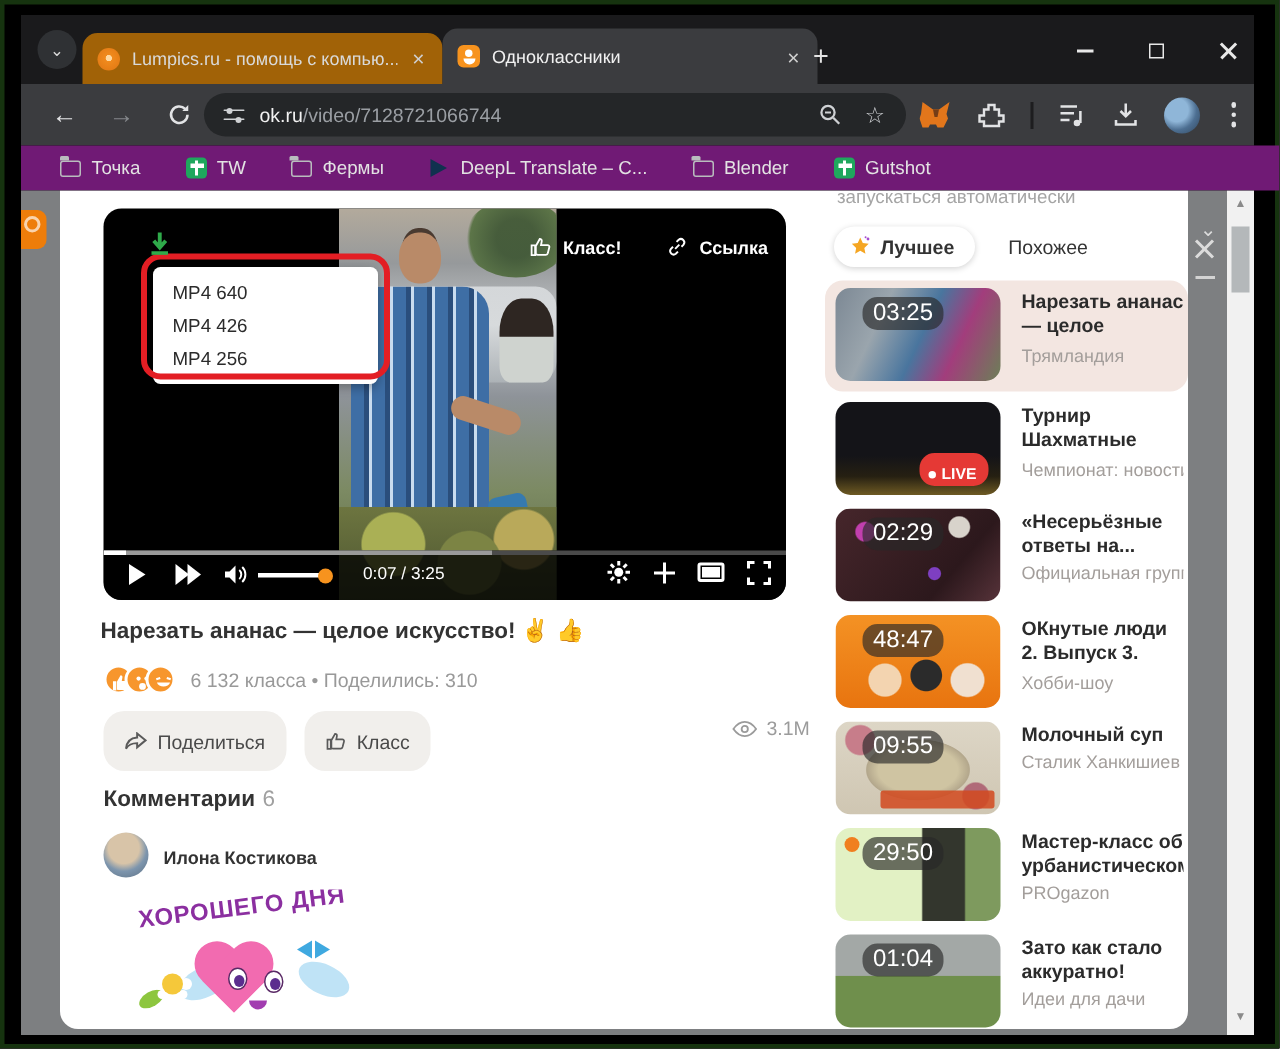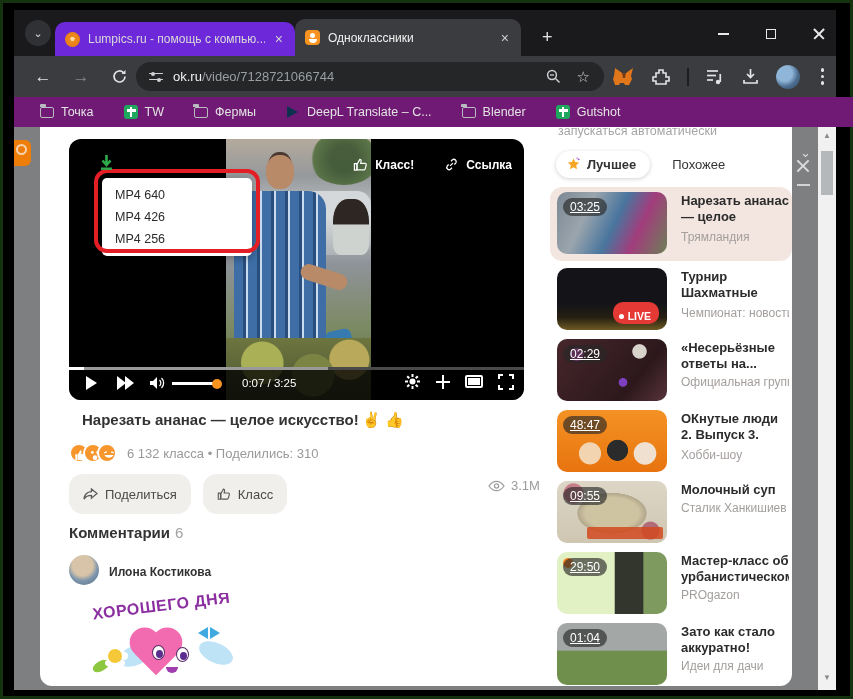--- a/index.html
+++ b/index.html
@@ -7,22 +7,22 @@
   body { font-family:"Liberation Sans", sans-serif; }
   #screen{ position:relative; width:853px; height:699px; background:#000;
            box-shadow: inset 0 0 0 3px #16330f; overflow:hidden; }
 
   
   #titlebar{ position:absolute; left:14px; top:10px; width:822px; height:46px; background:#1a1a1c; }
   .tab-chevron{ position:absolute; left:11px; top:10px; width:26px; height:26px; border-radius:50%;
      background:#2f3134; color:#d7d7d7; font-size:11px; display:flex; align-items:center; justify-content:center; }
   .tab{ position:absolute; top:9px; height:37px; border-radius:10px 10px 0 0; display:flex; align-items:center;
      padding:0 10px; color:#d9d9d9; font-size:12px; }
-  .tab.inactive{ left:41px; width:240px; background:#6d28d9; top:12px; height:34px;}
-  .tab.active{ left:281px; width:226px; background:#3b3c3f; color:#f1f1f1;}
+  .tab.inactive{ left:41px; width:240px; background:#a16207; top:12px; height:34px;}
+  .tab.active{ left:281px; width:250px; background:#3b3c3f; color:#f1f1f1;}
   .tab .tab-title{ flex:1; white-space:nowrap; overflow:hidden; margin:0 8px 0 8px; }
   .tab .tab-close{ color:#cfcfcf; font-size:14px; padding:0 2px; }
   .fav-lumpics{ width:15px; height:15px; border-radius:50%;
      background:radial-gradient(circle at 50% 45%, #ffd9a0 18%, #f08a1d 20%, #e07612 100%); flex:0 0 auto;}
   .fav-ok{ width:15px; height:15px; border-radius:4px; background:#f7931e; position:relative; flex:0 0 auto;}
   .fav-ok::before{ content:""; position:absolute; left:5px; top:2.5px; width:5px; height:5px; border-radius:50%; background:#fff;}
   .fav-ok::after{ content:""; position:absolute; left:3.5px; top:8.5px; width:8px; height:4px; border-radius:0 0 6px 6px; background:#fff;}
   .newtab-btn{ position:absolute; left:528px; top:17px; color:#e4e4e4; font-size:18px; }
   .win-controls{ position:absolute; right:6px; top:14px; display:flex; gap:26px; align-items:center; }
   .wbtn{ width:22px; height:20px; display:flex; align-items:center; justify-content:center; }
@@ -134,21 +134,21 @@
   .vol-knob{ position:absolute; left:40px; top:-3.5px; width:10px; height:10px; border-radius:50%; background:#f7931e; }
   .time{ left:173px; top:10px; font-size:11.5px; color:#fff; position:absolute; }
   .ctl-right{ position:absolute; right:10px; top:6px; display:flex; gap:15px; align-items:center; }
   .plus-ic{ position:relative; width:14px; height:14px; }
   .plus-ic::before{ content:""; position:absolute; left:6px; top:0; width:2px; height:14px; background:#fff;}
   .plus-ic::after{ content:""; position:absolute; left:0; top:6px; width:14px; height:2px; background:#fff;}
   .pip-ic{ width:18px; height:13px; border:2px solid #fff; border-radius:2px; position:relative;}
   .pip-ic::before{ content:""; position:absolute; left:1px; top:1px; width:12px; height:7px; background:#fff;}
 
   
-  .v-title{ position:absolute; left:42px; top:284px; font-size:15px; font-weight:bold; color:#333; }
+  .v-title{ position:absolute; left:27px; top:284px; font-size:15px; font-weight:bold; color:#333; }
   .v-title .emj{ color:#f0a330; }
   .rx-row{ position:absolute; left:29px; top:316px; display:flex; align-items:center; }
   .rx{ width:20px; height:20px; border-radius:50%; background:#f7962d; border:2px solid #fff; margin-right:-6px; position:relative;}
   .rx svg{ position:absolute; left:3px; top:3px; }
   .rx-stats{ margin-left:16px; color:#999; font-size:13px; }
   .act-row{ position:absolute; left:29px; top:347px; display:flex; gap:12px; align-items:center; }
   .pill{ height:40px; border-radius:14px; background:#f1efec; display:flex; align-items:center; gap:7px;
      padding:0 14px; font-size:13px; color:#4a4a4a; }
   .views{ position:absolute; left:448px; top:351px; display:flex; gap:6px; align-items:center; color:#9b9b9b; font-size:13px; }
 
@@ -190,22 +190,22 @@
      display:flex; gap:6px; align-items:flex-start; font-weight:bold; }
   .sb-star{ position:relative; width:15px; height:15px; }
 
   #vlist{ position:absolute; left:0; top:60px; width:242px; }
   .vitem{ position:relative; width:242px; height:71px; margin-bottom:0; }
   .vitem.highlight{ background:#f3e6e1; border-radius:12px; height:74px; margin-bottom:2px;}
   .vthumb{ position:absolute; left:7px; top:5px; width:110px; height:62px; border-radius:10px; overflow:hidden; }
   .vmeta{ position:absolute; left:131px; top:6px; width:108px; }
   .vtitle{ font-size:13px; font-weight:bold; color:#2b2b2b; line-height:16px; max-height:34px; overflow:hidden; }
   .vchannel{ font-size:12px; color:#a39e9b; margin-top:3px; white-space:nowrap; overflow:hidden; }
-  .vdur{ position:absolute; left:6px; top:6px; background:rgba(40,40,40,.65); color:#fff; font-size:12px;
-     padding:2px 7px; border-radius:10px;text-decoration:underline; }
+  .vdur{ position:absolute; left:18px; top:6px; background:rgba(40,40,40,.65); color:#fff; font-size:16px;
+     padding:2px 7px; border-radius:10px; }
   .vlive{ display:none; position:absolute; right:8px; bottom:6px; background:#e53935; color:#fff; font-size:10.5px; font-weight:bold;
      padding:8px 8px 2px 6px; border-radius:10px; align-items:center; gap:4px; }
   .vlive i{ width:5px; height:5px; border-radius:50%; background:#fff; display:inline-block; } .vitem.live .vlive{ display:flex; }
 
   .idx-0 .vthumb{ background:linear-gradient(115deg,#7c8894 0%,#9aa5ad 28%,#49759e 52%,#a23d7c 72%,#6c7f57 100%); }
   .idx-1 .vthumb{ background:linear-gradient(180deg,#141418 0 58%,#262012 80%,#6e5a23 100%); }
   .idx-2 .vthumb{ background:radial-gradient(circle at 18% 25%,#c13fae 0 6%,transparent 7%),
                   radial-gradient(circle at 75% 20%,#d8d3cb 0 7%,transparent 8%),
                   radial-gradient(circle at 60% 70%,#7e3fc1 0 5%,transparent 6%),
                   linear-gradient(130deg,#46262b,#2c181c 70%,#57333a); }

